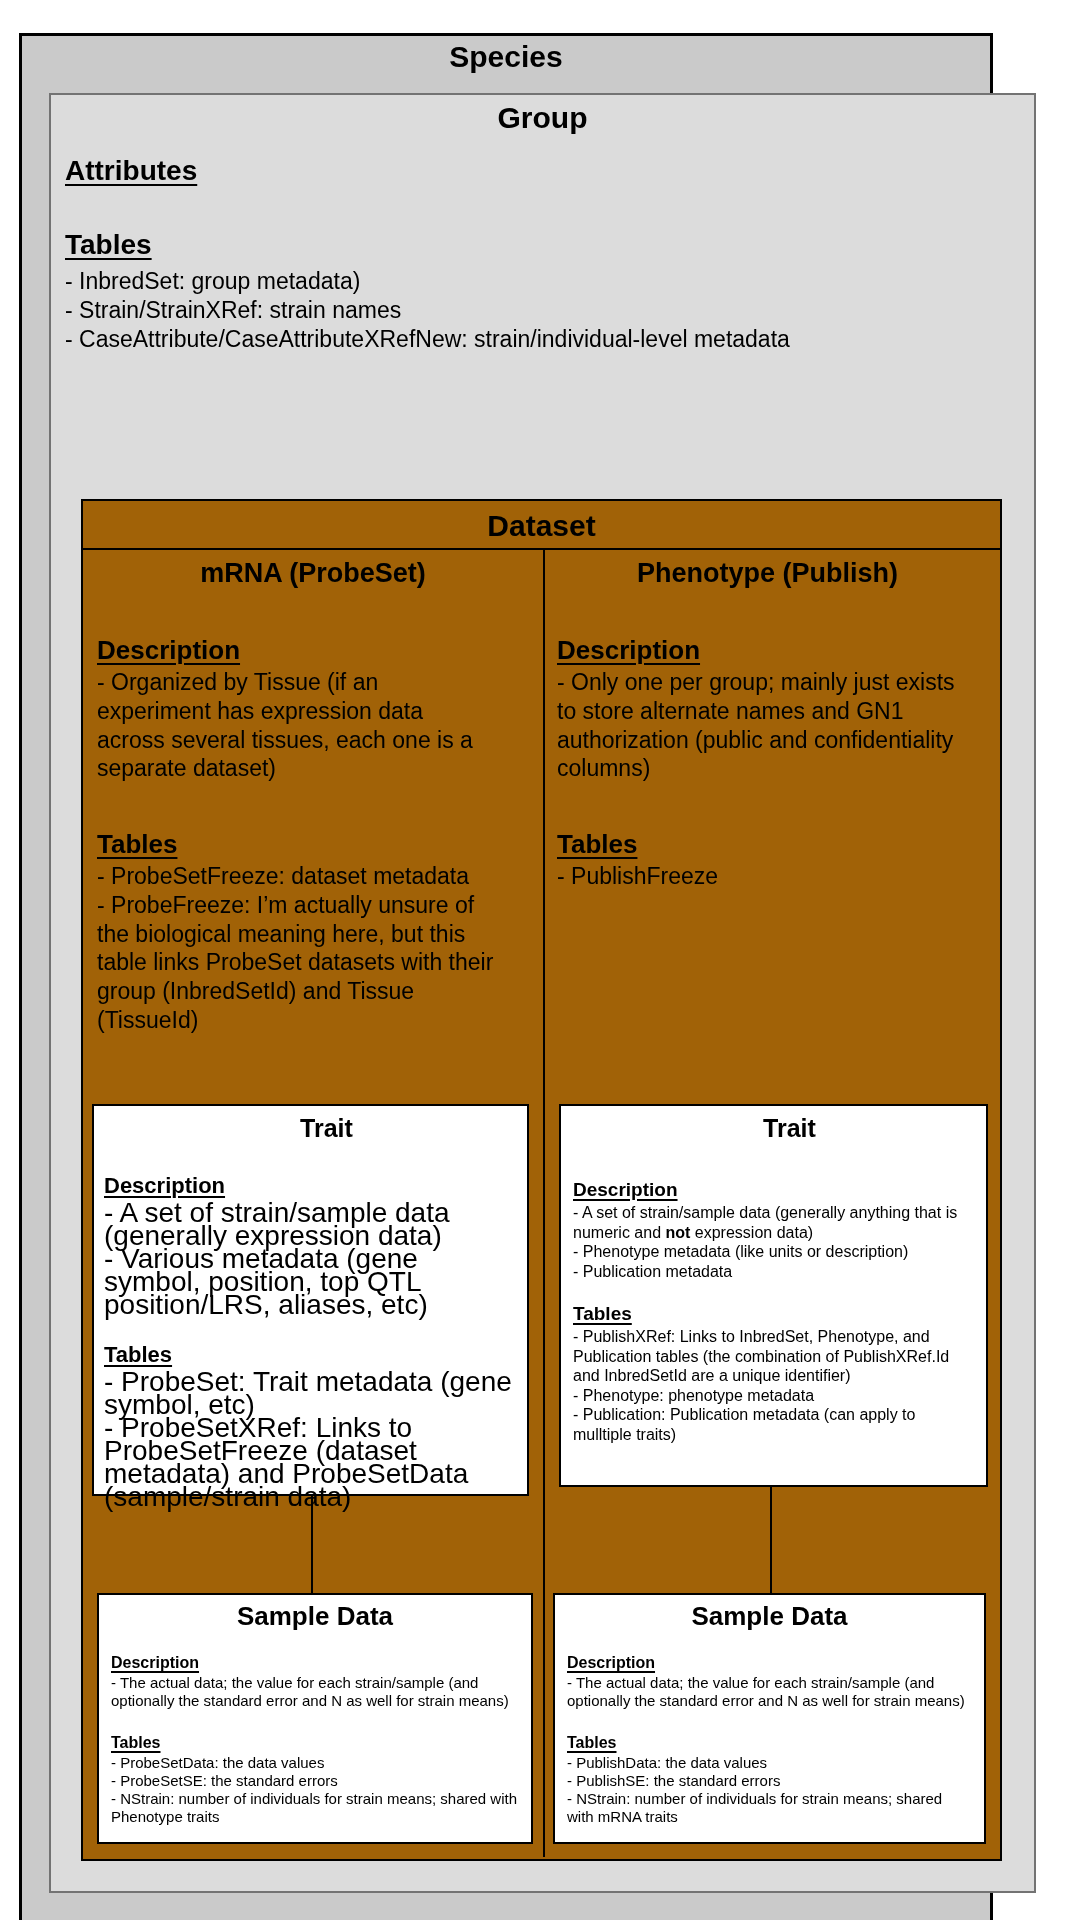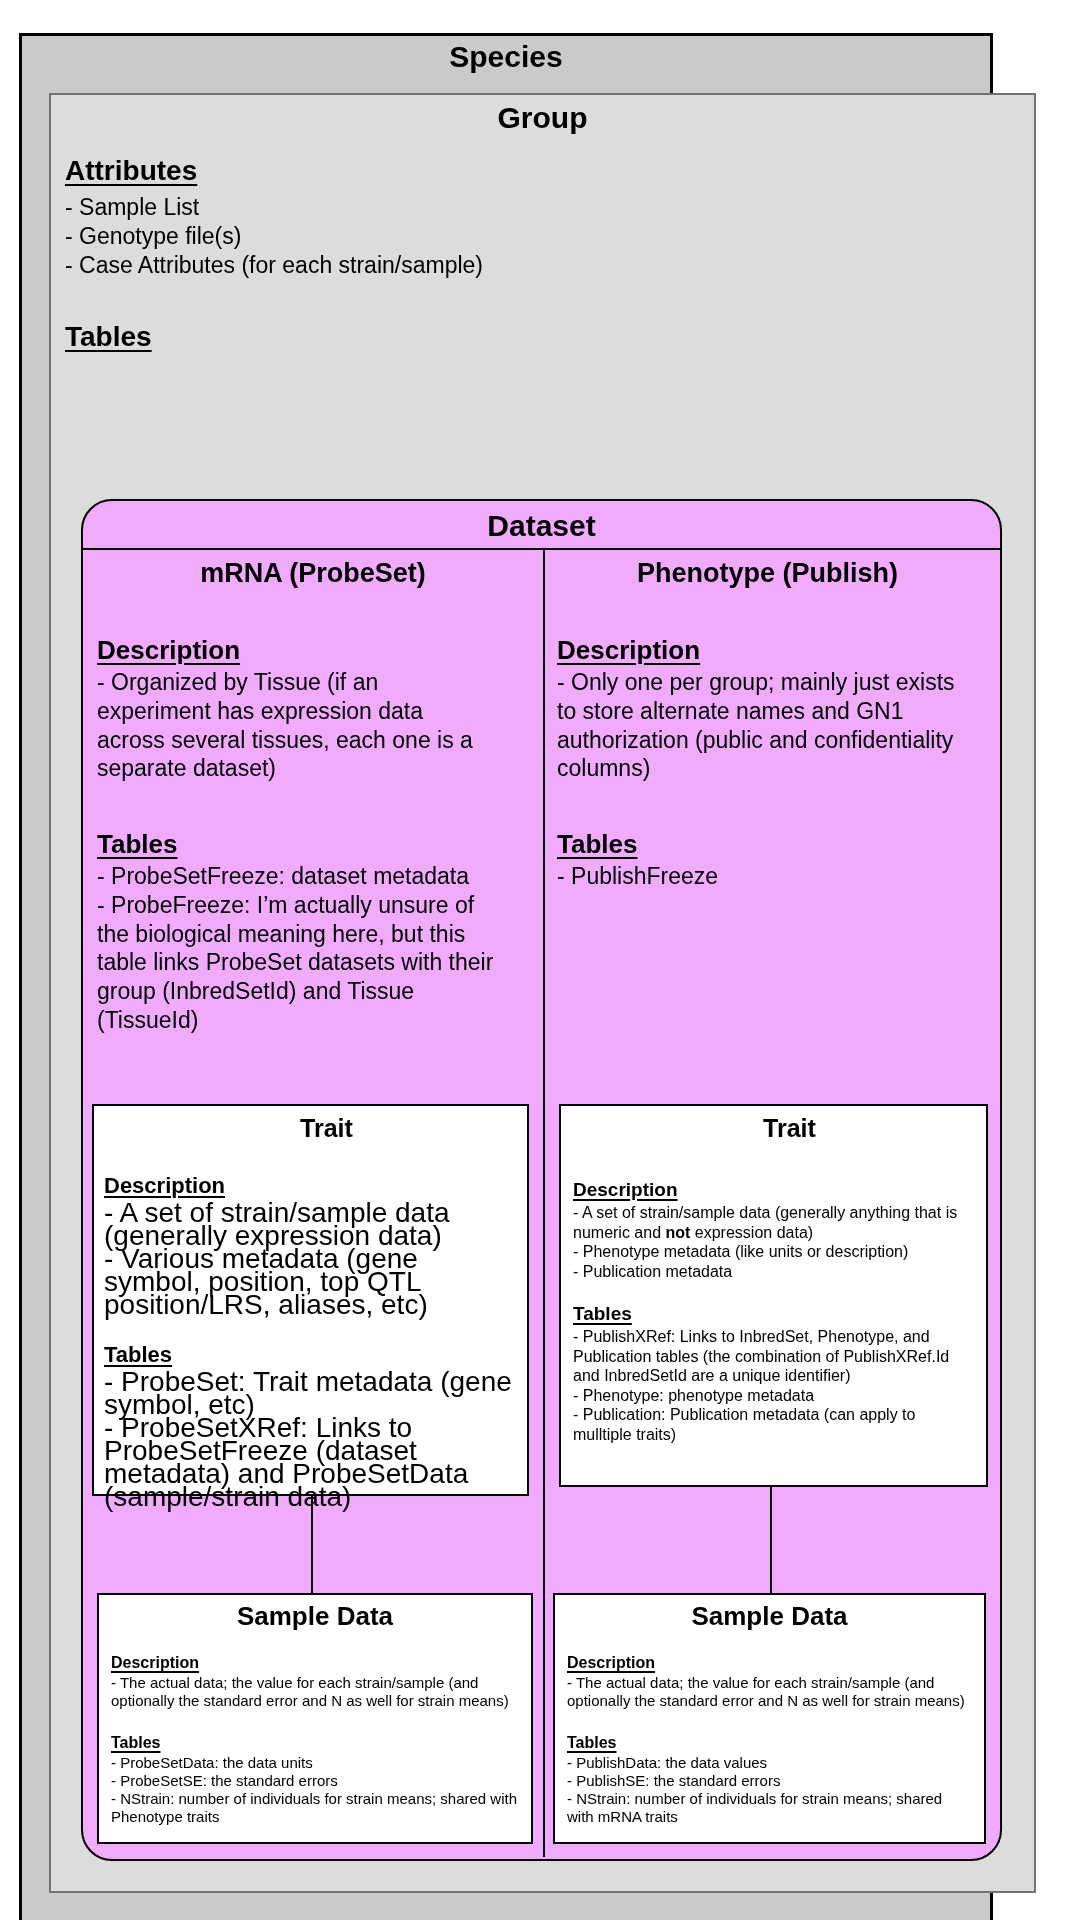--- a/index.html
+++ b/index.html
@@ -78,32 +78,32 @@
 <body>
 
 <div class="abs species-box" style="background-color: rgb(202, 202, 202);">
   <div class="species-title">Species</div>
 
   <div class="abs group-box" style="background-color: rgb(220, 220, 220);">
     <div class="group-title">Group</div>
 
     <div class="group-section first">
       <div class="group-heading">Attributes</div>
-      <div class="group-lines">
-          <div>- Sample List</div>
-          <div>- Genotype file(s)</div>
-          <div>- Case Attributes (for each strain/sample)</div>
-        </div>
     </div>
 
     <div class="group-section second">
       <div class="group-heading">Tables</div>
+      <div class="group-lines">
+          <div>- InbredSet: group metadata)</div>
+          <div>- Strain/StrainXRef: strain names</div>
+          <div>- CaseAttribute/CaseAttributeXRefNew: strain/individual-level metadata</div>
+        </div>
     </div>
 
-    <div class="abs dataset-box" style="background-color: #f0abfc; border-radius: 31px;">
+    <div class="abs dataset-box" style="background-color: #a16207;">
       <div class="dataset-title">Dataset</div>
 
       <div class="cols">
         <div class="col col-left">
           <div class="col-header">mRNA (ProbeSet)</div>
           <div class="sec-heading">Description</div>
           <div class="col-lines">
               <div>- Organized by Tissue (if an experiment has expression data across several tissues, each one is a separate dataset)</div>
             </div>
           <div class="sec-heading">Tables</div>
@@ -160,21 +160,21 @@
       <div class="abs connector connector-right"></div>
 
       <div class="abs white-box sample-left" style="background-color: rgb(255, 255, 255);">
         <div class="box-title">Sample Data</div>
         <div class="box-heading">Description</div>
         <div class="box-lines">
             <div>- The actual data; the value for each strain/sample (and optionally the standard error and N as well for strain means)</div>
           </div>
         <div class="box-heading h2">Tables</div>
         <div class="box-lines">
-            <div>- ProbeSetData: the data units</div>
+            <div>- ProbeSetData: the data values</div>
             <div>- ProbeSetSE: the standard errors</div>
             <div>- NStrain: number of individuals for strain means; shared with Phenotype traits</div>
           </div>
       </div>
 
       <div class="abs white-box sample-right" style="background-color: rgb(255, 255, 255);">
         <div class="box-title">Sample Data</div>
         <div class="box-heading">Description</div>
         <div class="box-lines">
             <div>- The actual data; the value for each strain/sample (and optionally the standard error and N as well for strain means)</div>

